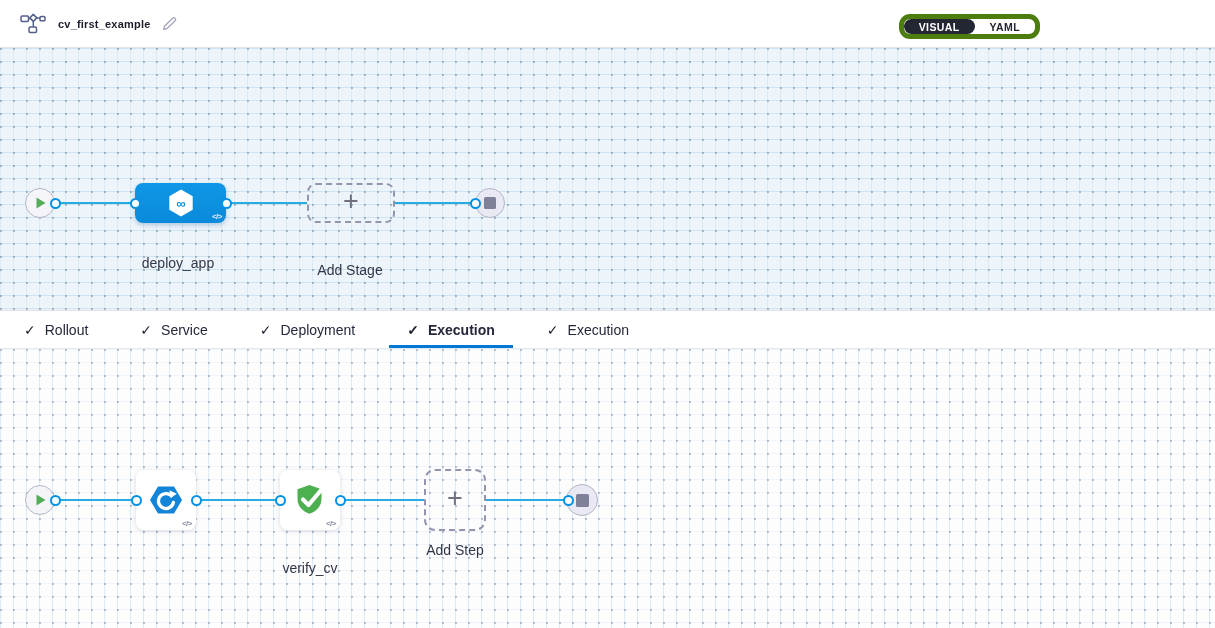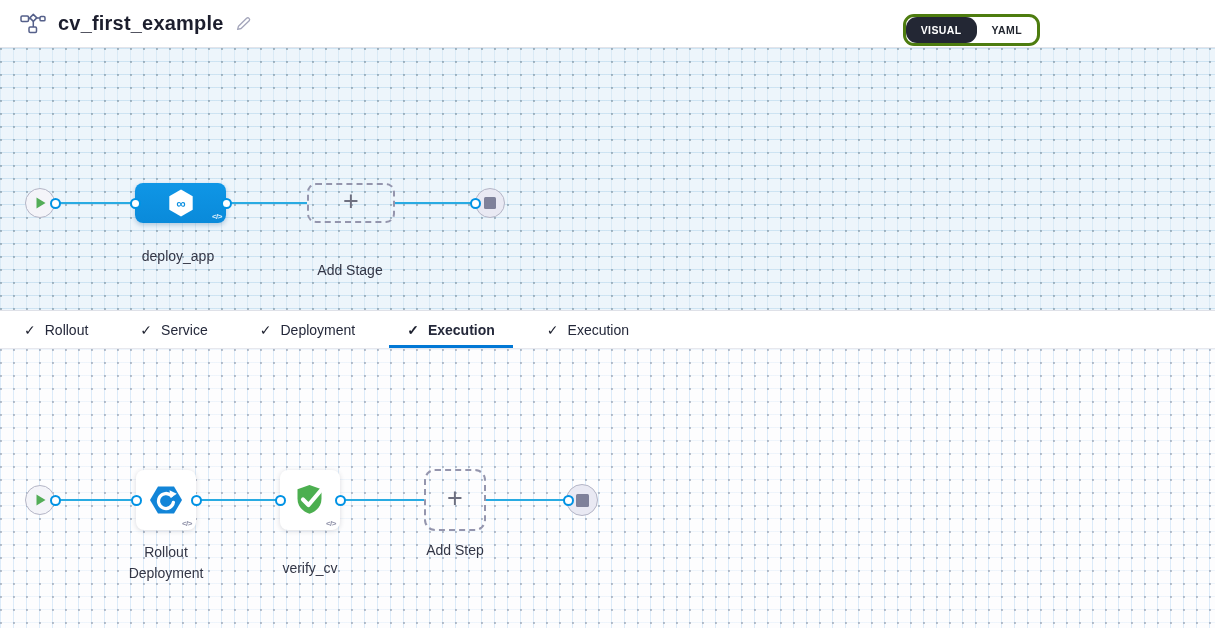--- a/index.html
+++ b/index.html
@@ -3,25 +3,25 @@
 <meta charset="utf-8">
 <style>
   * { margin:0; padding:0; box-sizing:border-box; }
   html,body { width:1215px; height:628px; overflow:hidden; background:#fff;
     font-family:"Liberation Sans", sans-serif; }
 
   
   .header { height:48px; background:#fff; border-bottom:1px solid #e3e4ea;
     display:flex; align-items:center; padding:0 20px; position:relative; }
   .header .graph-ic { display:flex; align-items:center; margin-right:12px; }
-  .title { font-size:20px; font-weight:700; color:#1c1e2d; letter-spacing:.2px; }
+  .title { font-size:11px; font-weight:700; color:#1c1e2d; letter-spacing:.2px; }
   .edit-ic { margin-left:11px; display:flex; align-items:center; cursor:pointer; }
 
-  .mode-toggle { position:absolute; right:175px; top:14px; height:32px;
-    display:flex; align-items:stretch; border:3px solid #4d7c0f; border-radius:11px;
+  .mode-toggle { position:absolute; right:175px; top:14px; height:25px;
+    display:flex; align-items:stretch; border:5px solid #4d7c0f; border-radius:11px;
     background:#fff; overflow:hidden; }
   .mode-btn { border:none; background:transparent; font-family:inherit;
     font-size:10.5px; font-weight:700; letter-spacing:.4px; color:#22262f;
     padding:0 15px; cursor:pointer; display:flex; align-items:center; }
   .mode-btn.active { background:#232734; color:#fff; border-radius:11px; }
 
   
   .canvas { position:relative; width:100%; }
   .canvas-stage { height:262px;
     background-color:#edf5fb;
@@ -132,21 +132,21 @@
 
   <div class="add-box" style="left:307px; top:135px; width:88px; height:40px;">
     <span class="plus">+</span>
   </div>
 
   <span class="ring" style="left:469.5px; top:149.5px;"></span>
   <div class="node-terminal node-end" style="left:475px; top:140px; width:30px; height:30px;">
     <span class="stop-sq" style="width:12px; height:12px;"></span>
   </div>
 
-  <div class="node-label" style="left:123px; top:198px;">deploy_app</div>
+  <div class="node-label" style="left:123px; top:205px;">deploy_app</div>
   <div class="node-label" style="left:295px; top:196px;margin-top:16px;">Add Stage</div>
 </div>
 
 <div class="tabbar">
   <div class="tab">
     <span class="check">✓</span>
     <span>Rollout</span>
   </div>
   <div class="tab">
     <span class="check">✓</span>
@@ -203,16 +203,15 @@
 
   <div class="add-box" style="left:424px; top:120px; width:62px; height:62px; border-radius:11px;">
     <span class="plus">+</span>
   </div>
 
   <span class="ring" style="left:562.5px; top:145.5px;"></span>
   <div class="node-terminal node-end" style="left:566px; top:135px; width:32px; height:32px;">
     <span class="stop-sq" style="width:13px; height:13px;"></span>
   </div>
 
-  <div class="node-label" style="left:111px; top:193px;">Rollout Deployment</div>
   <div class="node-label" style="left:255px; top:209px;">verify_cv</div>
   <div class="node-label" style="left:400px; top:191px;">Add Step</div>
 </div>
 
 </body></html>

